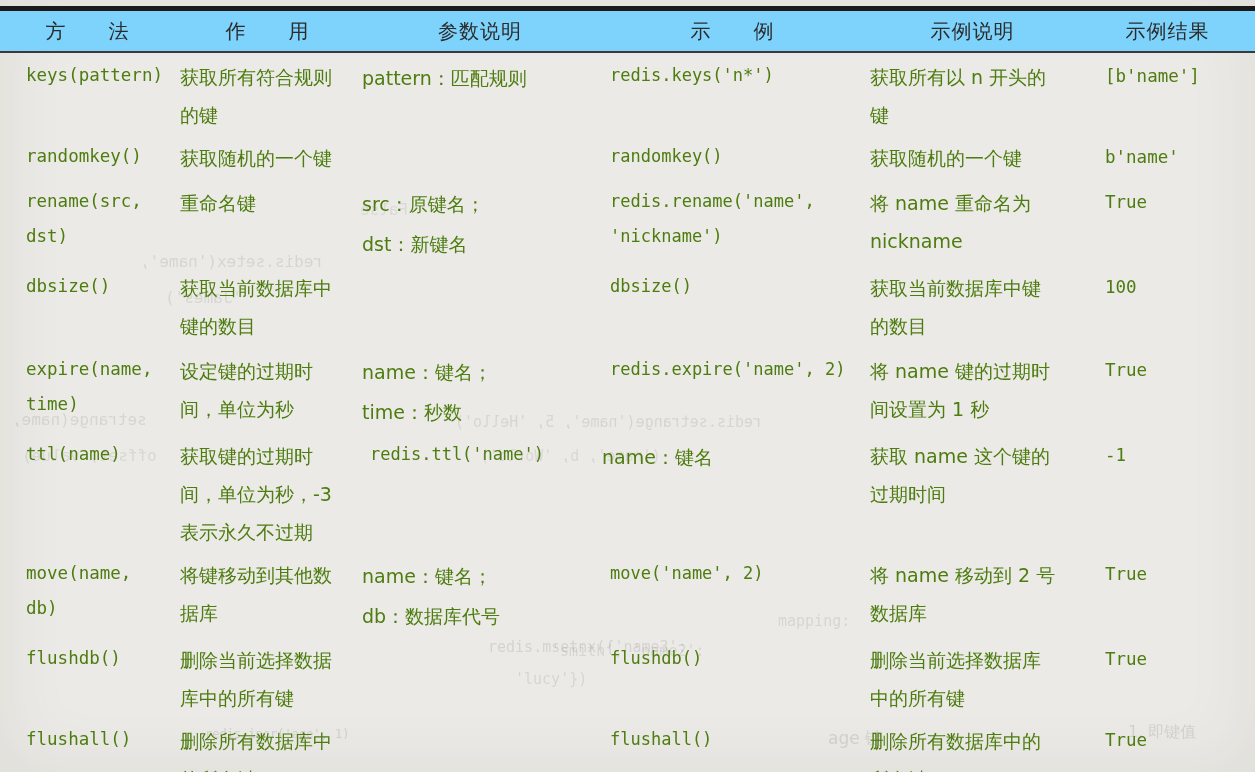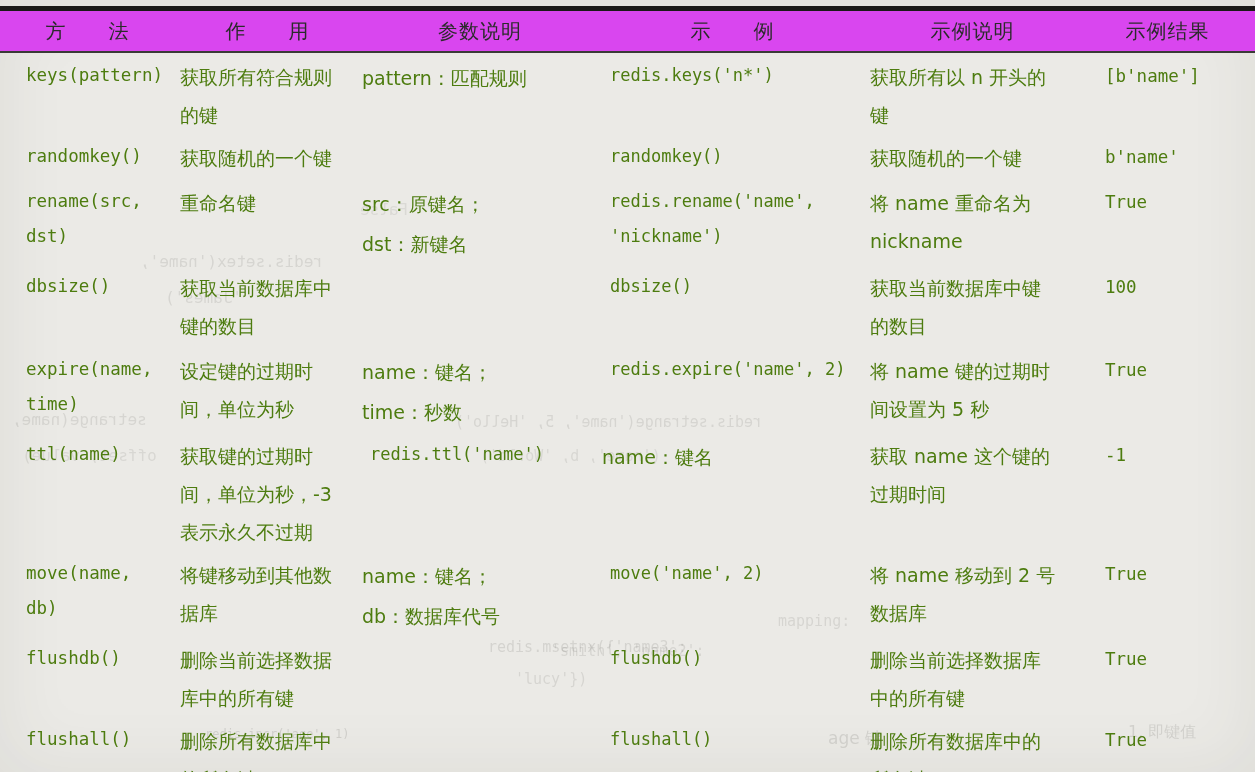--- a/index.html
+++ b/index.html
@@ -28,21 +28,21 @@
     position:relative;z-index:1;
     margin-top:6px;
     border-top:5px solid #1b1a18;
     border-bottom:7px solid #161513;
   }
   .thead{
     display:grid;
     grid-template-columns:175px 185px 240px 265px 215px 175px;
     align-items:center;
     height:40px;
-    background:#d946ef;
+    background:#7dd3fc;
     border-bottom:2px solid #3b3a38;
   }
   .th{
     text-align:center;
     font-size:20px;
     letter-spacing:1px;
     color:#2b2b2b;
     white-space:nowrap;
   }
   .trow{
@@ -141,21 +141,21 @@
           <div class="cell c-params"></div>
           <div class="cell c-example">dbsize()</div>
           <div class="cell c-desc">获取当前数据库中键的数目</div>
           <div class="cell c-result">100</div>
         </div>
         <div class="trow r5">
           <div class="cell c-method">expire(name, time)</div>
           <div class="cell c-action">设定键的过期时间，单位为秒</div>
           <div class="cell c-params">name：键名；time：秒数</div>
           <div class="cell c-example">redis.expire('name', 2)</div>
-          <div class="cell c-desc">将 name 键的过期时间设置为 5 秒</div>
+          <div class="cell c-desc">将 name 键的过期时间设置为 1 秒</div>
           <div class="cell c-result">True</div>
         </div>
         <div class="trow r6">
           <div class="cell c-method">ttl(name)</div>
           <div class="cell c-action">获取键的过期时间，单位为秒，-3 表示永久不过期</div>
           <div class="cell c-example">redis.ttl('name')</div>
           <div class="cell c-params">name：键名</div>
           <div class="cell c-desc">获取 name 这个键的过期时间</div>
           <div class="cell c-result">-1</div>
         </div>

